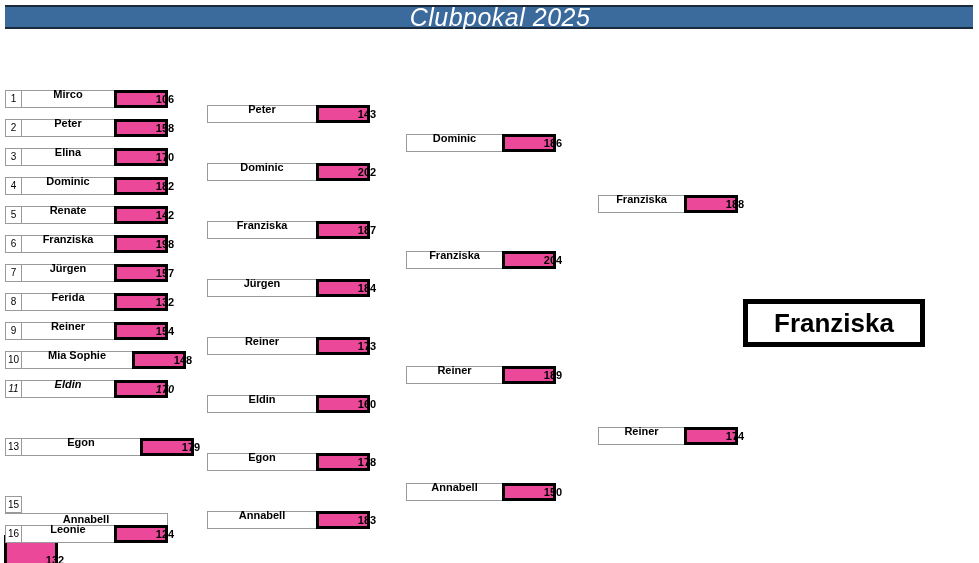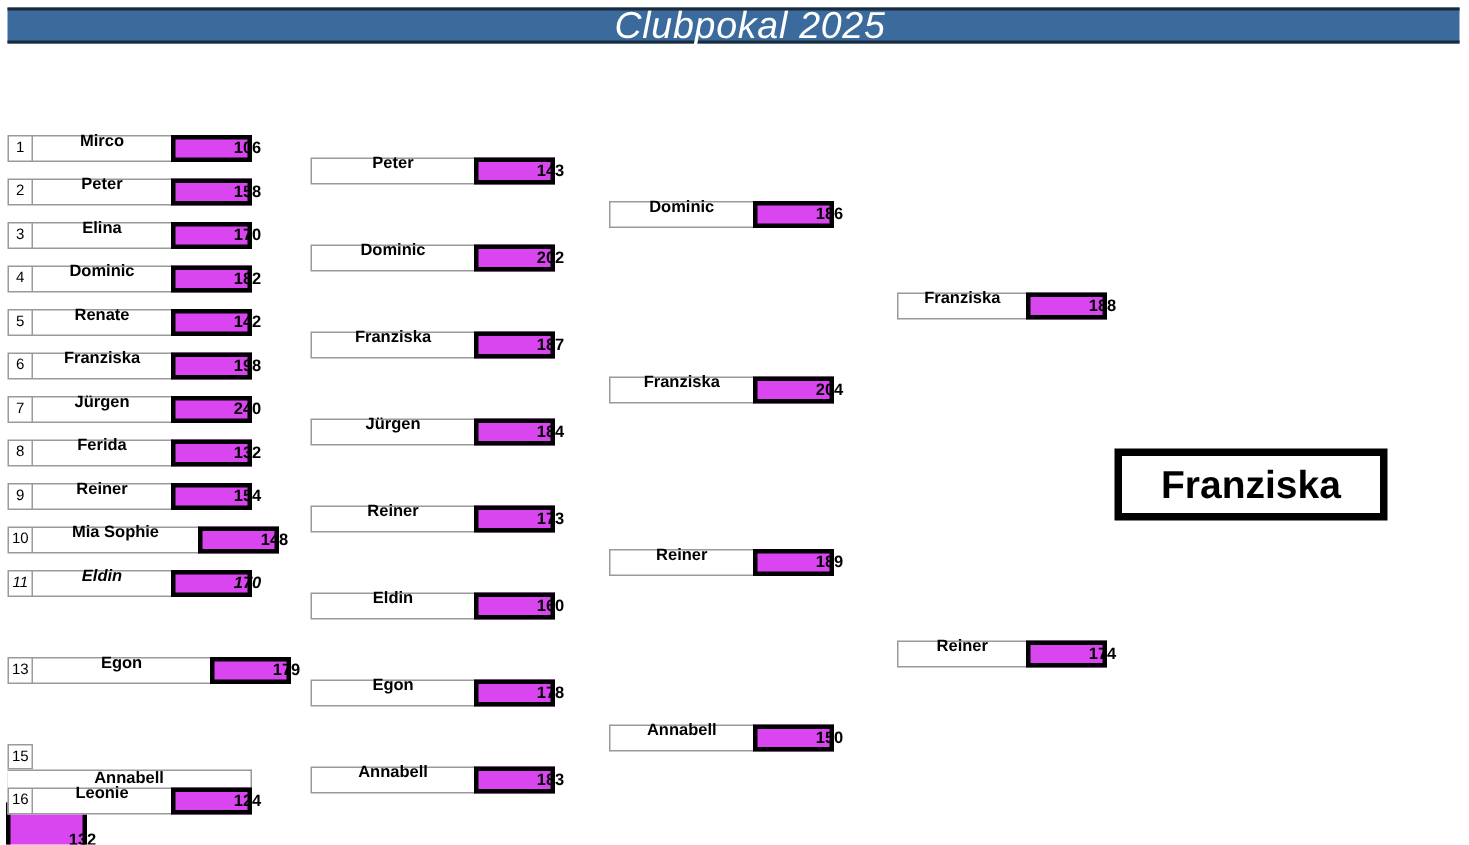--- a/index.html
+++ b/index.html
@@ -91,21 +91,21 @@
   }
   .match.no-seed .name-box {
     border-left: 1px solid #9a9a9a;
   }
 
   .score-box {
     flex: 0 0 50px;
     width: 50px;
     border: 3px solid #000000;
     box-sizing: border-box;
-    background: #d946ef;
+    background: #ec4899;
     font-size: 11px;
     font-weight: bold;
     color: #000000;
     display: flex;
     align-items: center;
     justify-content: center;
     line-height: 1;
     margin-left: -1px;
     padding-left: 48px;
   }
@@ -166,21 +166,21 @@
     <div class="score-box">142</div>
   </div>
   <div class="match" style="left:5px; top:235px; width:163px;">
     <div class="seed-box">6</div>
     <div class="name-box">Franziska</div>
     <div class="score-box">198</div>
   </div>
   <div class="match" style="left:5px; top:264px; width:163px;">
     <div class="seed-box">7</div>
     <div class="name-box">Jürgen</div>
-    <div class="score-box">240</div>
+    <div class="score-box">157</div>
   </div>
   <div class="match" style="left:5px; top:293px; width:163px;">
     <div class="seed-box">8</div>
     <div class="name-box">Ferida</div>
     <div class="score-box">132</div>
   </div>
   <div class="match" style="left:5px; top:322px; width:163px;">
     <div class="seed-box">9</div>
     <div class="name-box">Reiner</div>
     <div class="score-box">154</div>

